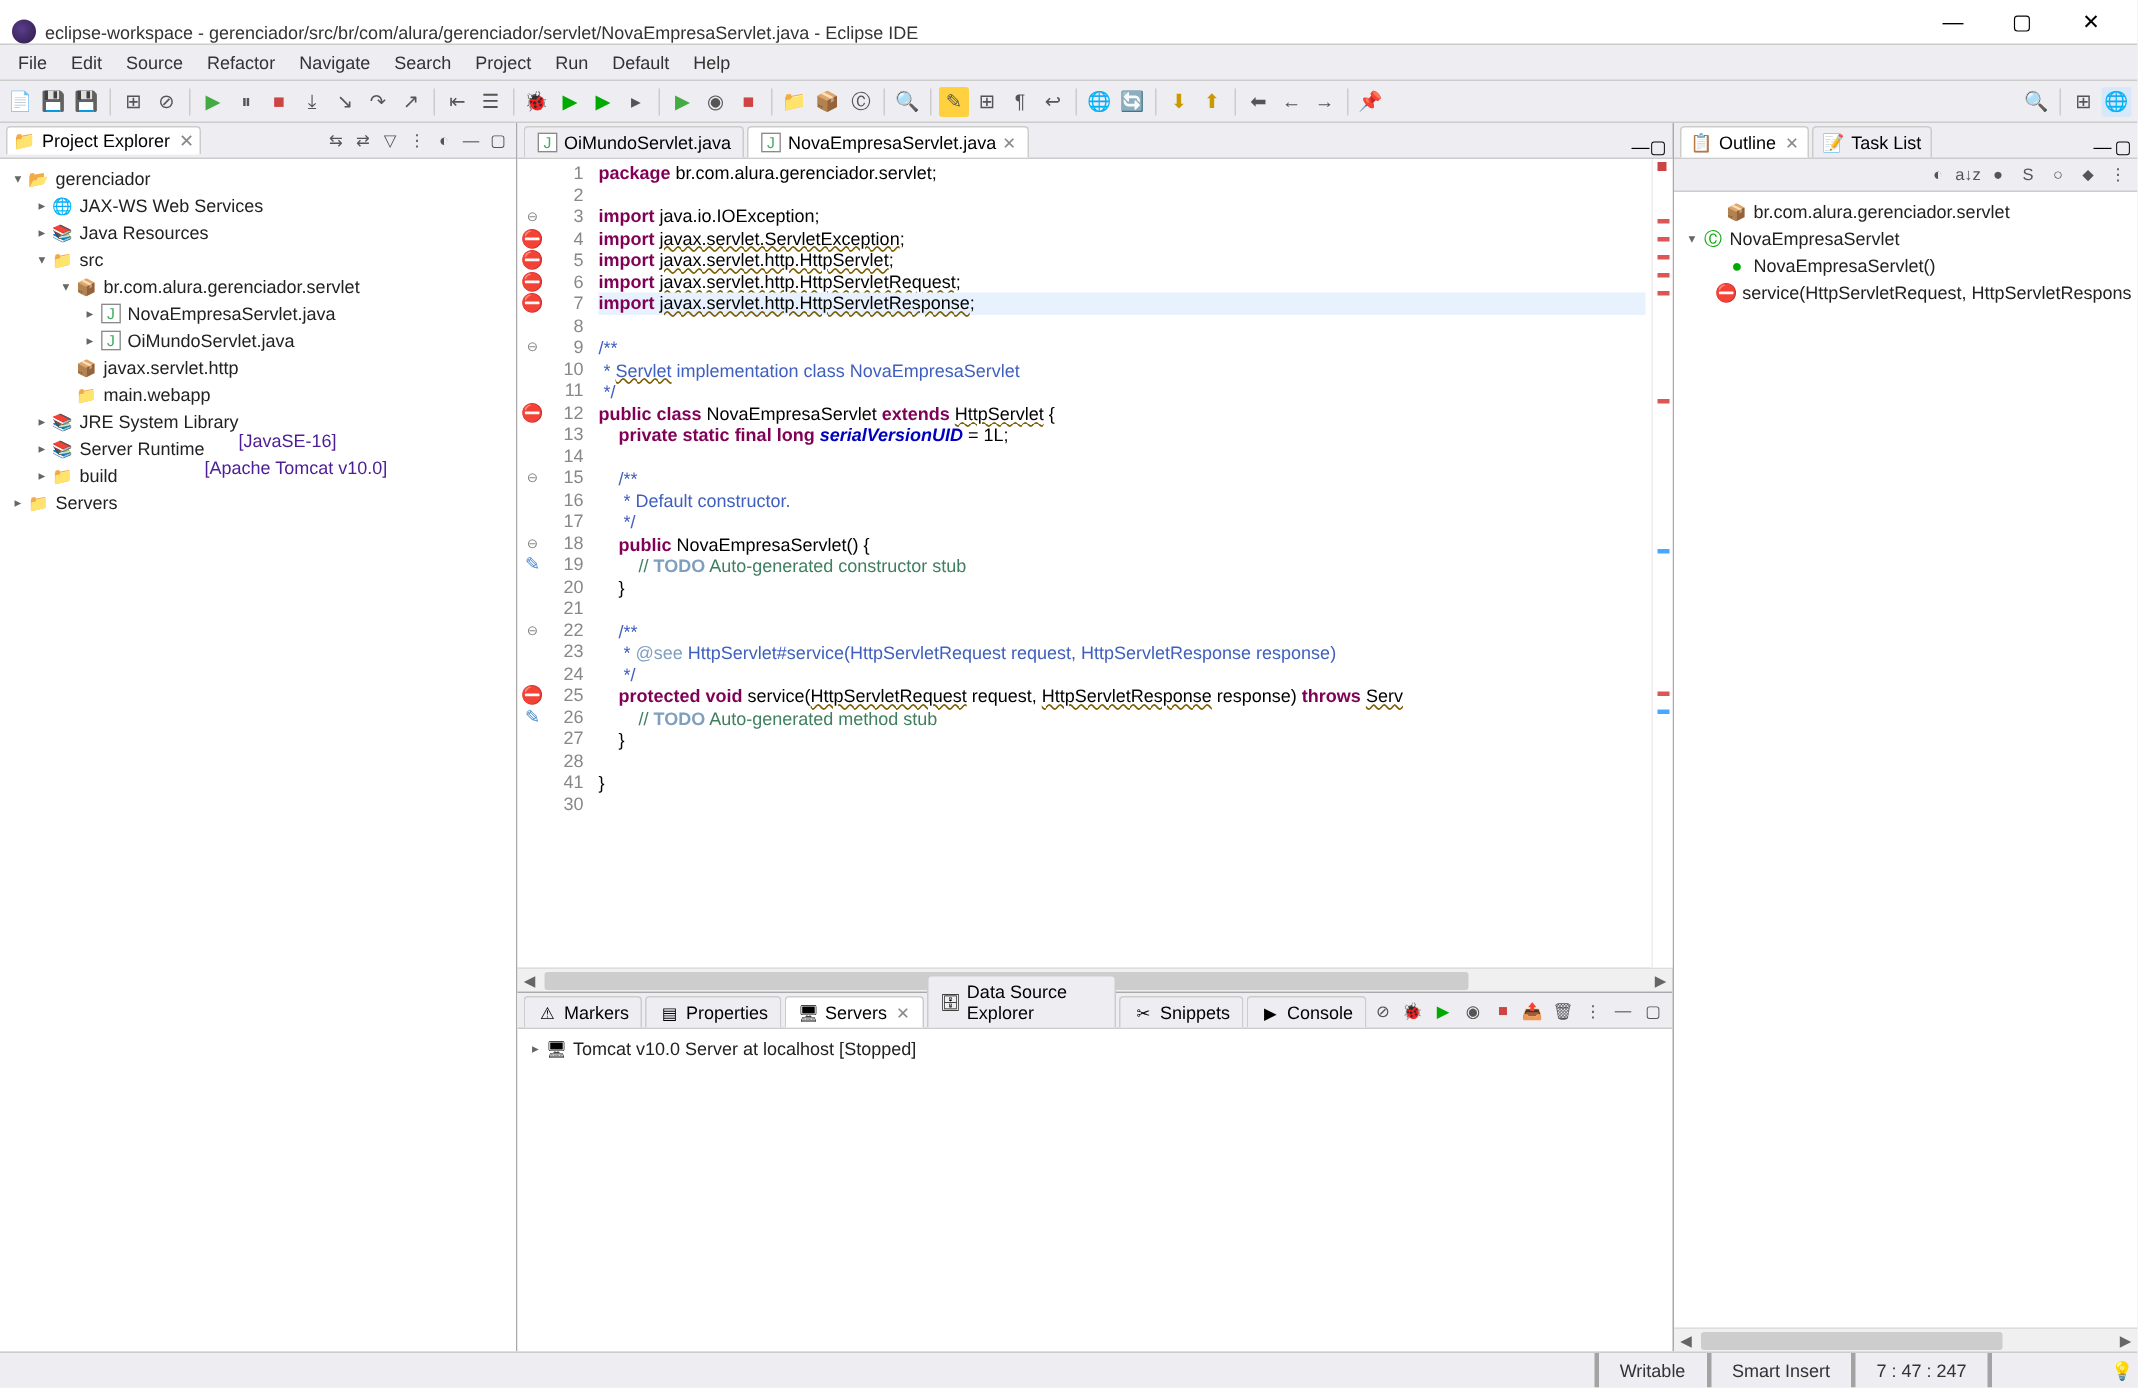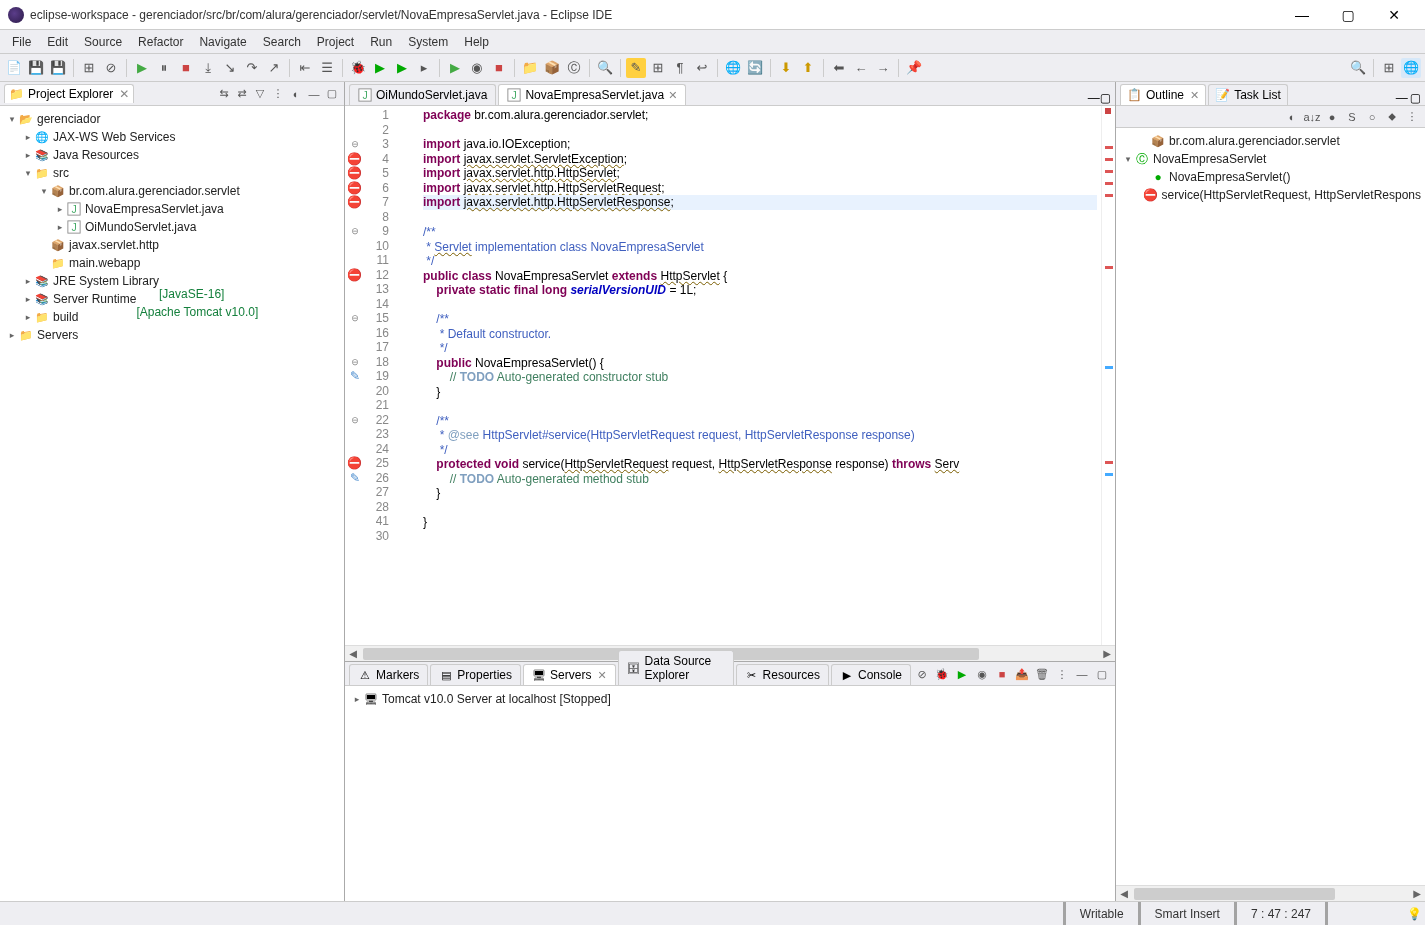--- a/index.html
+++ b/index.html
@@ -1,19 +1,19 @@
 <!DOCTYPE html>
 <html><head>
 <meta charset="utf-8">
 <style>
 * { margin: 0; padding: 0; box-sizing: border-box; font-family: "Segoe UI", Tahoma, sans-serif; font-size: 12px; }
 body { background: #f0f0f0; width: 1425px; height: 925px; display: flex; flex-direction: column; overflow: hidden; }
 
 
-.titlebar { height: 30px; background: #fff; display: flex; align-items: center; padding: 0 8px; border-bottom: 1px solid #ccc; }
+.titlebar { height: 30px; background: #fff; display: flex; align-items: flex-end; padding: 0 8px; border-bottom: 1px solid #ccc; }
 .titlebar .icon { width: 16px; height: 16px; background: radial-gradient(circle at 40% 40%, #5b3d8a, #2b1a47); border-radius: 50%; margin-right: 6px; flex-shrink:0;}
 .titlebar .title { flex: 1; color: #333; }
 .titlebar .btn { width: 46px; height: 30px; display:flex; align-items:center; justify-content:center; font-size: 14px; font-family: sans-serif;}
 
 
 .menubar { height: 24px; background: #eeeef2; display: flex; align-items: center; padding: 0 4px; border-bottom: 1px solid #ccc; }
 .menubar .mitem { padding: 0 8px; line-height: 22px; color: #333; }
 
 
 .toolbar { height: 28px; background: #eeeef2; display: flex; align-items: center; padding: 0 4px; gap: 2px; border-bottom: 1px solid #ccc; overflow:hidden;}
@@ -28,38 +28,38 @@
 .left-panel { width: 345px; display: flex; flex-direction: column; border-right: 1px solid #aaa; background: #fff; }
 .view-header { height: 24px; background: #eeeef2; border-bottom: 1px solid #ccc; display: flex; align-items: center; padding: 0 4px; gap: 2px; }
 .view-header .vtitle { display: flex; align-items: center; gap: 4px; border:1px solid #ccc; border-bottom:none; background:#fff; padding:2px 4px; border-radius:3px 3px 0 0;}
 .view-header .vspacer { flex: 1; }
 .view-header .vbtn { width: 16px; height: 16px; display:flex; align-items:center; justify-content:center; font-size:11px; color:#555;}
 .tree { flex: 1; padding: 4px; overflow: auto; }
 .tree-item { display: flex; align-items: center; height: 18px; white-space: nowrap; }
 .tree-item .exp { width: 12px; text-align: center; color: #666; font-size: 9px; display:inline-block;}
 .tree-item .ticon { width: 16px; height:16px; display:inline-flex; align-items:center; justify-content:center; margin-right: 3px; font-size:11px;}
 .tree-item .tlabel { color: #222; }
-.tree-item .tlabel.decor { color: #15803d; margin-top: 26px; }
+.tree-item .tlabel.decor { color: #4c1d95; margin-top: 26px; }
 .indent-0 { padding-left: 2px; }
 .indent-1 { padding-left: 18px; }
 .indent-2 { padding-left: 34px; }
 .indent-3 { padding-left: 50px; }
 
 
 .center-panel { flex: 1; display: flex; flex-direction: column; min-width: 0;}
 .editor-tabs { height: 24px; background: #eeeef2; display: flex; align-items: flex-end; padding: 0 4px; border-bottom: 1px solid #ccc; }
 .etab { display: flex; align-items: center; gap: 4px; padding: 3px 8px; border: 1px solid #ccc; border-bottom: none; background: #eeeef2; border-radius: 3px 3px 0 0; margin-right: 2px; }
 .etab.active { background: #fff; }
 .etab .jicon { width:14px; height:14px; display:inline-flex; align-items:center; justify-content:center;}
 .etab .close { color:#888; font-size:11px;}
 .editor-tabs .espacer { flex:1;}
 .editor-body { flex: 1; display: flex; min-height: 0; background: #fff; }
 .gutter { width: 30px; text-align: right; padding: 2px 6px 2px 2px; color: #888; user-select:none;}
 .gutter-icons { width: 20px; padding:2px 0;}
-.code { flex: 1; padding: 2px 4px; white-space: pre; overflow: auto; margin-left: 24px; }
+.code { flex: 1; padding: 2px 4px; white-space: pre; overflow: auto; }
 .code, .gutter, .gutter-icons { font-family: Consolas, "Courier New", monospace; font-size: 12px; line-height: 14.5px; }
 .overview-ruler { width: 14px; background: #fff; border-left:1px solid #eee; position:relative;}
 .ruler-mark { position:absolute; width:8px; height:3px; left:3px;}
 .kw { color: #7f0055; font-weight: bold; }
 .com { color: #3f7f5f; }
 .doccom { color: #3f5fbf; }
 .doctag { color: #7f9fbf; font-weight: normal;}
 .str-em { font-style: italic; color: #0000c0; font-weight: bold;}
 .todo { color: #7f9fbf; font-weight: bold;}
 .wavy { text-decoration: underline wavy #7a5c00; text-decoration-thickness:1px;}
@@ -110,21 +110,21 @@
 
 <div class="menubar" id="menubar">
     <div class="mitem">File</div>
     <div class="mitem">Edit</div>
     <div class="mitem">Source</div>
     <div class="mitem">Refactor</div>
     <div class="mitem">Navigate</div>
     <div class="mitem">Search</div>
     <div class="mitem">Project</div>
     <div class="mitem">Run</div>
-    <div class="mitem">System</div>
+    <div class="mitem">Default</div>
     <div class="mitem">Help</div>
   </div>
 
 <div class="toolbar">
   <div class="tbtn">📄</div>
   <div class="tbtn">💾</div>
   <div class="tbtn">💾</div>
   <div class="tsep"></div>
   <div class="tbtn">⊞</div>
   <div class="tbtn">⊘</div>
@@ -402,21 +402,21 @@
             <span class="bicon">🖥</span>
             <span>Servers</span>
             <span class="close" style="color:#888;font-size:11px;margin-left:2px">✕</span>
           </div>
           <div class="btab">
             <span class="bicon">🗄</span>
             <span>Data Source Explorer</span>
           </div>
           <div class="btab">
             <span class="bicon">✂</span>
-            <span>Resources</span>
+            <span>Snippets</span>
           </div>
           <div class="btab">
             <span class="bicon">▶</span>
             <span>Console</span>
           </div>
           <div class="bspacer"></div>
           <div class="bbtns">
             <div class="bbtn">⊘</div>
             <div class="bbtn">🐞</div>
             <div class="bbtn" style="color: rgb(0, 170, 0);">▶</div>

